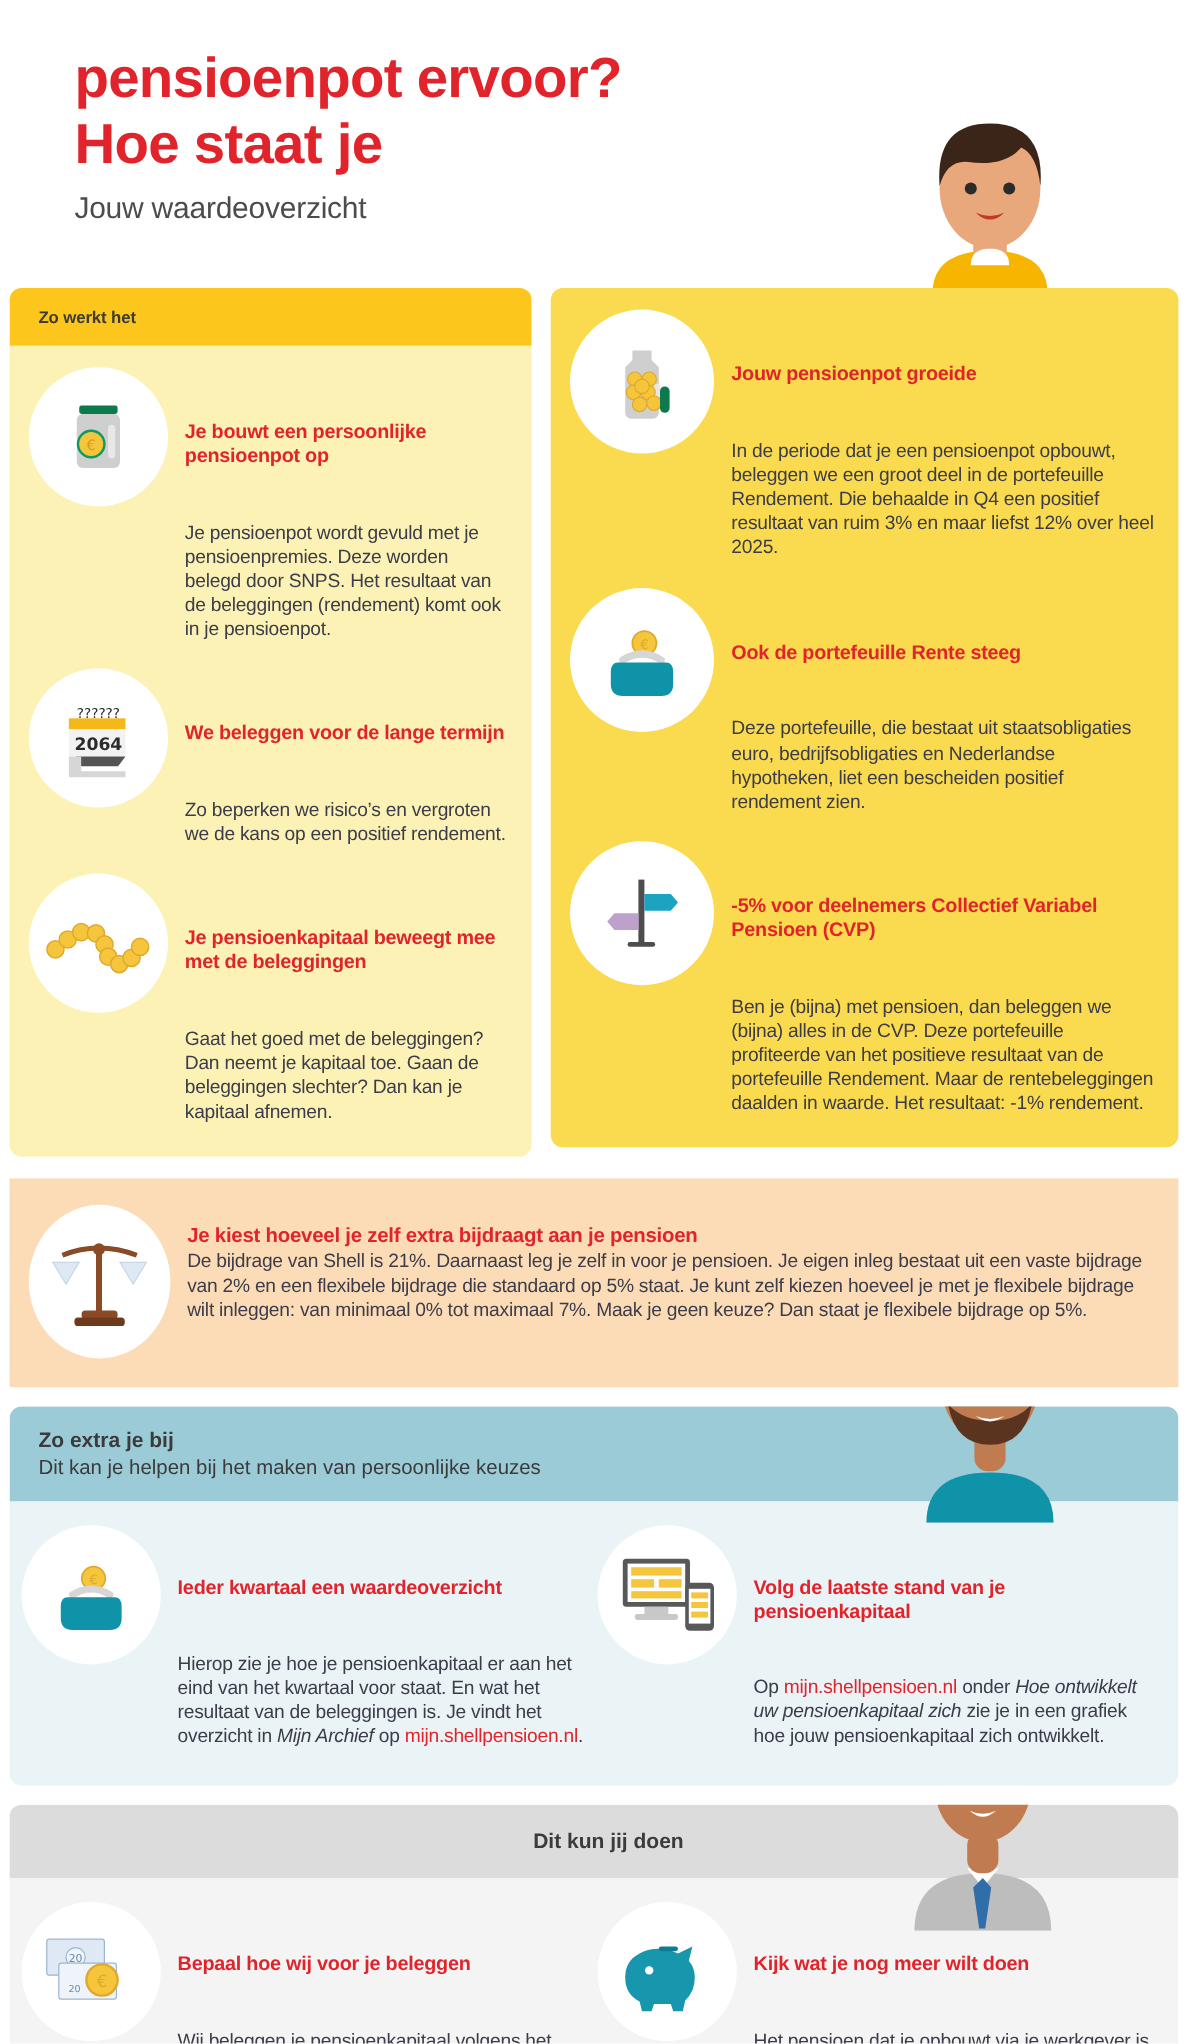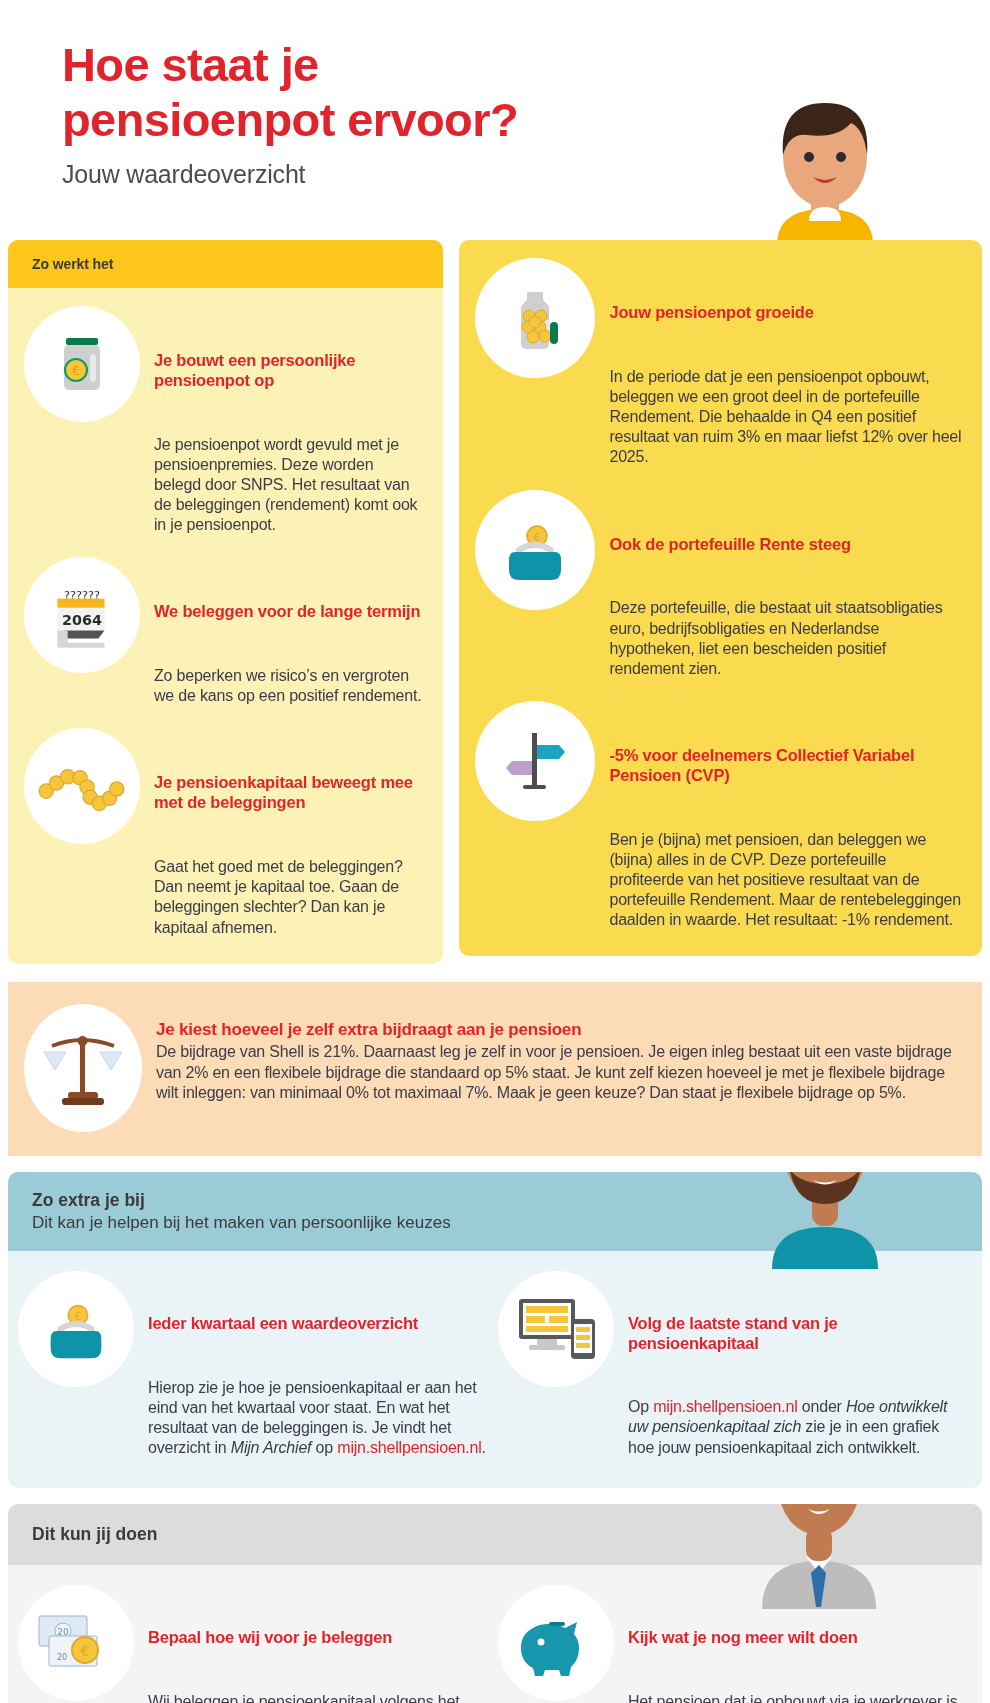--- a/index.html
+++ b/index.html
@@ -75,38 +75,38 @@
   .sec-blue { margin: 16px 8px 0 8px; border-radius: 10px; overflow: hidden; background: #eaf4f7; position: relative; }
   .sec-blue-head { background: #9ccbd8; padding: 18px 0 18px 24px; }
   .sec-blue-head .h1 { font-size: 17.5px; font-weight: bold; color: #3b3b3b; }
   .sec-blue-head .h2 { font-size: 17px; color: #3b3b3b; margin-top: 2px; }
   .sec-cols { display: flex; padding: 20px 14px 30px 10px; gap: 10px; }
   .sec-cols .col { display: flex; gap: 14px; flex: 1 1 0; }
   .sec-cols .circ { width: 116px; height: 116px; }
 
   
   .sec-grey { margin: 16px 8px 0 8px; border-radius: 10px; overflow: hidden; background: #f4f4f4; position: relative; }
-  .sec-grey-head { background: #dcdcdc; padding: 20px 0 20px 24px; }
+  .sec-grey-head { background: #dcdcdc; padding: 20px 0 20px 24px; text-align: center; }
   .sec-grey-head .h1 { font-size: 17.5px; font-weight: bold; color: #3b3b3b; }
 
   a.lnk { color: #e1242b; text-decoration: none; }
   .ital { font-style: italic; }
 
   
   .fig { position: absolute; }
   .fig-blue { right: 62px; top: -88px; width: 190px; height: 185px; z-index: 5; }
   .fig-grey { right: 68px; top: -105px; width: 190px; height: 210px; z-index: 5; }
 </style>
 </head>
 <body>
 
 <div class="header">
   <div class="title">
+    <div>pensioenpot ervoor?</div>
     <div>Hoe staat je</div>
-    <div>pensioenpot ervoor?</div>
   </div>
   <div class="subtitle">Jouw waardeoverzicht</div>
 
   <svg class="person-head" viewBox="0 0 200 175">
     <path d="M52 150 q0-36 48-36 t48 36 v25 H52z" fill="#f7b500"></path>
     <rect x="86" y="96" width="28" height="30" rx="12" fill="#e8a87c"></rect>
     <path d="M100 112 q-16 0 -16 14 h32 q0-14 -16-14z" fill="#ffffff"></path>
     <ellipse cx="100" cy="62" rx="42" ry="50" fill="#e8a87c"></ellipse>
     <path d="M58 60 q-4-52 42-52 q46 0 42 52 q-3-26 -16-32 q-14 16 -44 12 q-18 -2 -24 20z" fill="#3b2418"></path>
     <circle cx="84" cy="62" r="5" fill="#2b2b2b"></circle>

